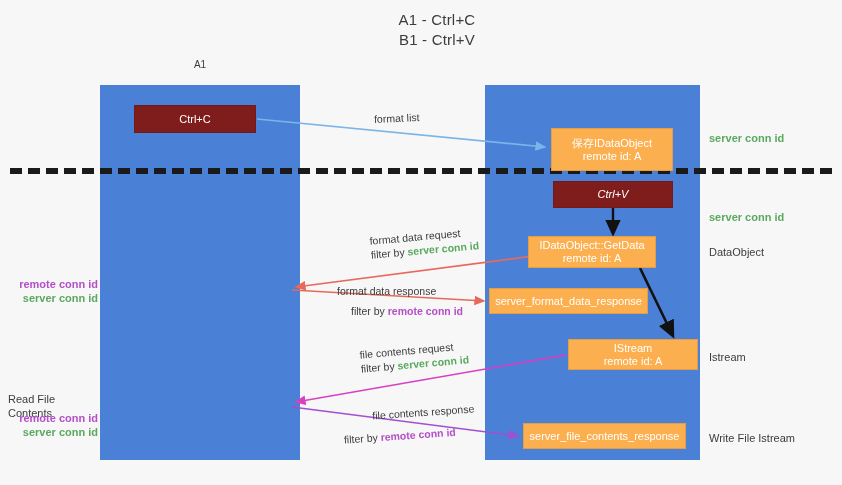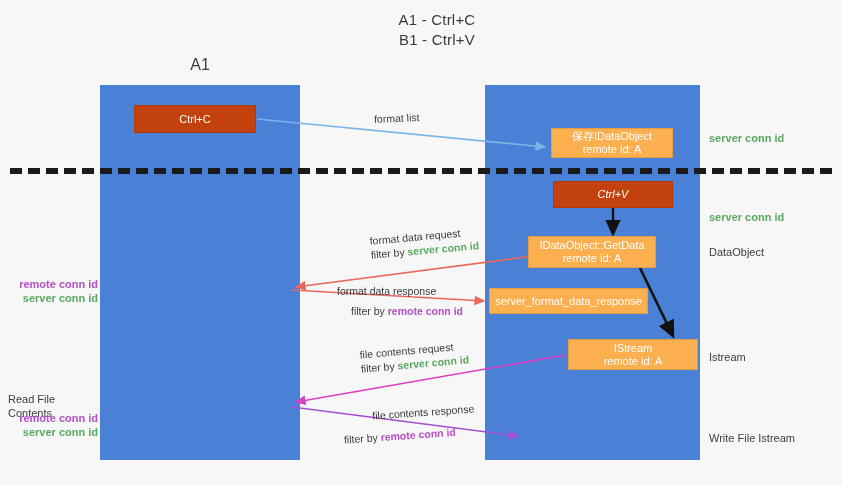--- a/index.html
+++ b/index.html
@@ -31,21 +31,21 @@
     font-size: 15px;
     line-height: 20px;
     color: #3c3c3c;
     letter-spacing: .2px;
     padding-left: 16px;
   }
 
   
   .lane-header {
     text-align: center;
-    font-size: 16px;
+    font-size: 10px;
     line-height: 13px;
     color: #3c3c3c;
   }
   #lane-a-header { left: 100px; top: 58px; width: 200px; }
   #lane-b-header { left: 485px; top: 58px; width: 215px; }
   .lane-header .lane-title { display: block; }
   .lane-header .lane-sub { display: block; }
 
   
   .lane {
@@ -67,26 +67,26 @@
     display: flex;
     flex-direction: column;
     align-items: center;
     justify-content: center;
     color: #ffffff;
     font-size: 11px;
     line-height: 13px;
     text-align: center;
     border: 1px solid rgba(0,0,0,.10);
   }
-  .box.green  { background: #c2410c; }
+  .box.green  { background: #7f1d1d; }
   .box.orange { background: #fcaf4f; }
   .box .l2 { display: block; }
 
   #box-ctrl-c { left: 134px; top: 105px; width: 122px; height: 28px; }
-  #box-save-idataobject { left: 551px; top: 128px; width: 122px; height: 30px; }
+  #box-save-idataobject { left: 551px; top: 128px; width: 122px; height: 43px; }
   #box-ctrl-v { left: 553px; top: 181px; width: 120px; height: 27px; font-style: italic; }
   #box-getdata { left: 528px; top: 236px; width: 128px; height: 32px; }
   #box-server-format-data-request { left: 130px; top: 276px; width: 160px; height: 26px; }
   #box-server-format-data-response { left: 489px; top: 288px; width: 159px; height: 26px; }
   #box-istream { left: 568px; top: 339px; width: 130px; height: 31px; }
   #box-server-file-contents-request { left: 130px; top: 393px; width: 160px; height: 26px; }
   #box-server-file-contents-response { left: 523px; top: 423px; width: 163px; height: 26px; }
 
   
   .side-note {
@@ -200,20 +200,23 @@
   <div id="box-server-format-data-response" class="abs box orange">
     <span>server_format_data_response</span>
   </div>
 
   <div id="box-istream" class="abs box orange">
     <span>IStream</span>
     <span class="l2">remote id: A</span>
   </div>
 
 
+  <div id="box-server-file-contents-response" class="abs box orange">
+    <span>server_file_contents_response</span>
+  </div>
 
   <div id="note-server-conn-1" class="abs side-note green-txt">server conn id</div>
   <div id="note-server-conn-2" class="abs side-note green-txt">server conn id</div>
   <div id="note-dataobject" class="abs side-note plain-txt">DataObject</div>
   <div id="note-istream" class="abs side-note plain-txt">Istream</div>
   <div id="note-write-files" class="abs side-note plain-txt">Write File Istream</div>
 
   <div id="note-left-conn-1" class="abs side-note">
     <div class="purple-txt">remote conn id</div>
     <div class="green-txt">server conn id</div>

